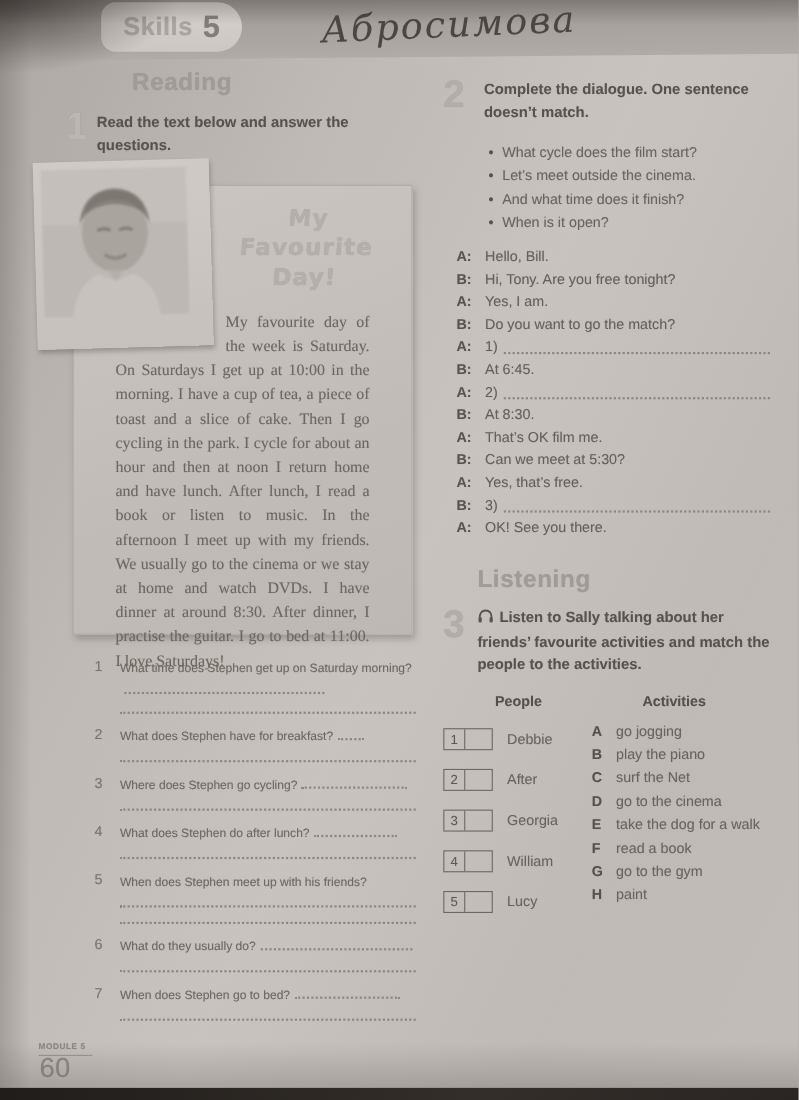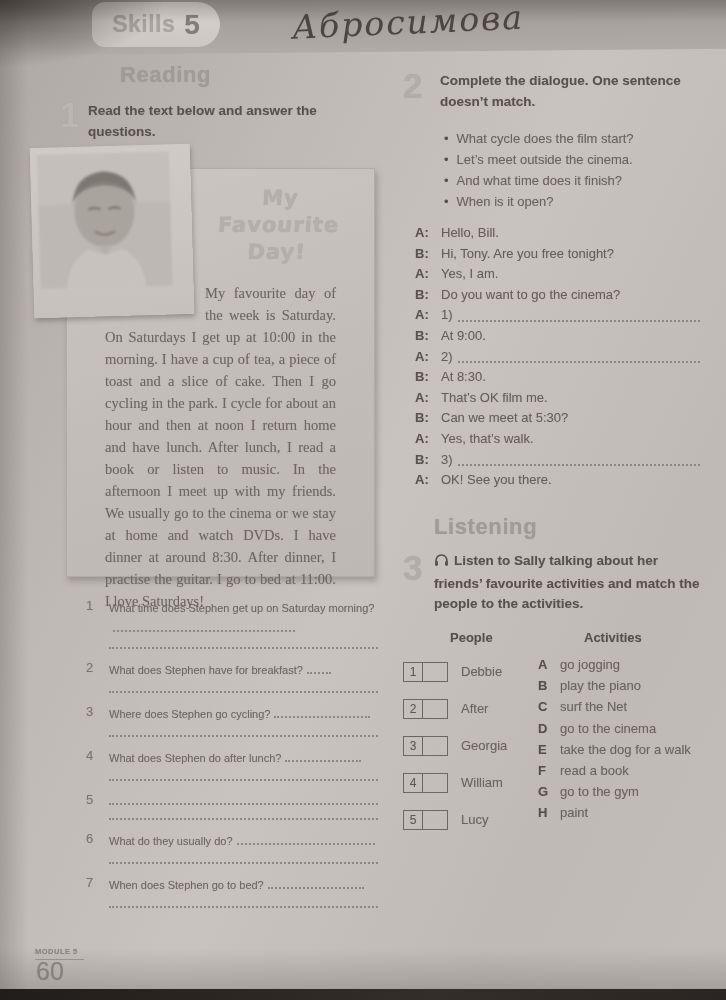--- a/index.html
+++ b/index.html
@@ -184,20 +184,21 @@
       <span class="qtext">Where does Stephen go cycling?</span><span class="dots dq3"></span>
       <div class="dotline"></div>
     </div>
     <div class="q">
       <span class="qnum">4</span>
       <span class="qtext">What does Stephen do after lunch?</span><span class="dots dq4"></span>
       <div class="dotline"></div>
     </div>
     <div class="q">
       <span class="qnum">5</span>
+      <span class="qtext">When does Stephen meet up with his friends?</span>
       <div class="dotline"></div>
       <div class="dotline"></div>
     </div>
     <div class="q">
       <span class="qnum">6</span>
       <span class="qtext">What do they usually do?</span><span class="dots dq6"></span>
       <div class="dotline"></div>
     </div>
     <div class="q">
       <span class="qnum">7</span>
@@ -236,51 +237,51 @@
     <div class="dl">
         <span class="spk">B:</span>
         <span>Hi, Tony. Are you free tonight?</span>
       </div>
     <div class="dl">
         <span class="spk">A:</span>
         <span>Yes, I am.</span>
       </div>
     <div class="dl">
         <span class="spk">B:</span>
-        <span>Do you want to go the cinema?</span>
+        <span>Do you want to go the match?</span>
       </div>
     <div class="dl">
         <span class="spk">A:</span>
         <span>1)</span>
         <span class="dfill"></span>
       </div>
     <div class="dl">
         <span class="spk">B:</span>
-        <span>At 9:00.</span>
+        <span>At 6:45.</span>
       </div>
     <div class="dl">
         <span class="spk">A:</span>
         <span>2)</span>
         <span class="dfill"></span>
       </div>
     <div class="dl">
         <span class="spk">B:</span>
         <span>At 8:30.</span>
       </div>
     <div class="dl">
         <span class="spk">A:</span>
         <span>That’s OK film me.</span>
       </div>
     <div class="dl">
         <span class="spk">B:</span>
         <span>Can we meet at 5:30?</span>
       </div>
     <div class="dl">
         <span class="spk">A:</span>
-        <span>Yes, that’s walk.</span>
+        <span>Yes, that’s free.</span>
       </div>
     <div class="dl">
         <span class="spk">B:</span>
         <span>3)</span>
         <span class="dfill"></span>
       </div>
     <div class="dl">
         <span class="spk">A:</span>
         <span>OK! See you there.</span>
       </div>

